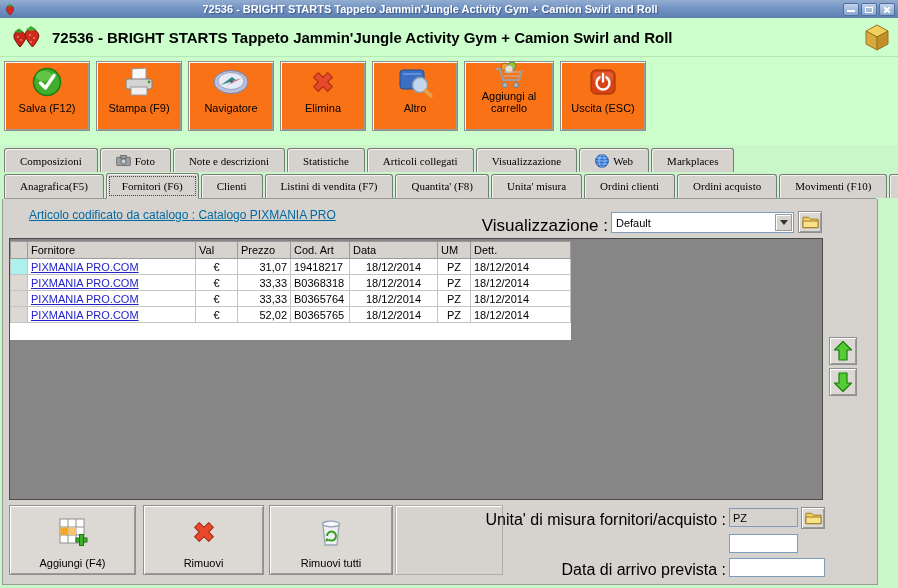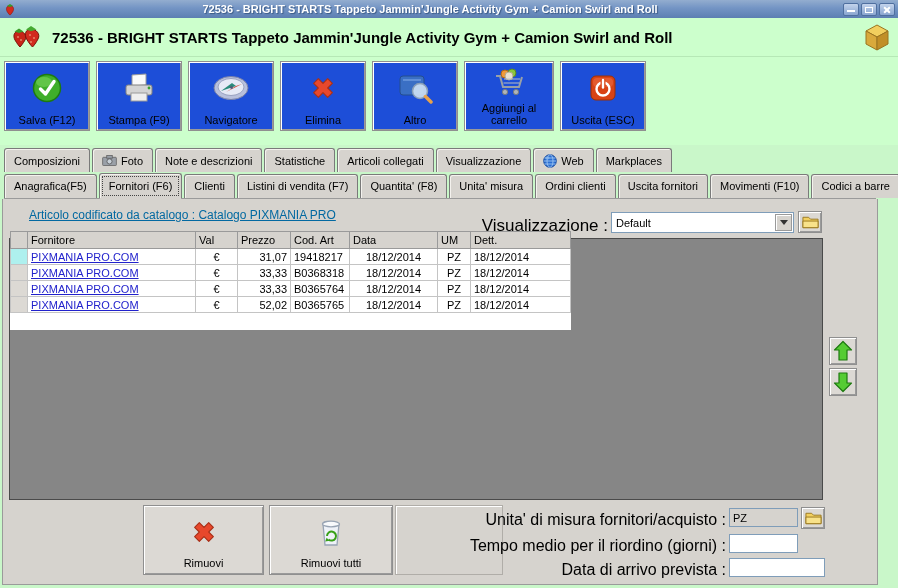--- a/index.html
+++ b/index.html
@@ -25,35 +25,35 @@
   .winbtn .xx::after { transform:rotate(-45deg); }
 
   
   .header { position:absolute; left:0; top:18px; width:898px; height:39px; background:#ccffcc;
     display:flex; align-items:center; padding:0 8px; border-bottom:1px solid #b6e8b6; }
   .hd-title { font-size:15px; font-weight:bold; color:#000; margin-left:8px; flex:1; white-space:nowrap; }
 
   
   .toolbar { position:absolute; left:0; top:57px; width:898px; height:88px; background:#ccffcc;
     display:flex; align-items:flex-start; padding:4px 0 0 4px; gap:6px; }
-  .tbtn { width:86px; height:70px; background:#1d4ed8; border:1px solid #8f8f8f;
+  .tbtn { width:86px; height:70px; background:#f97316; border:1px solid #8f8f8f;
     box-shadow:inset 1px 1px 0 #fff, inset -1px -1px 0 #9a9a9a;
     display:flex; flex-direction:column; align-items:center; justify-content:flex-end;
-    padding-bottom:4px; cursor:pointer; }
+    padding-bottom:16px; cursor:pointer; }
   .tbtn .ticon { flex:1; display:flex; align-items:center; justify-content:center; }
   .tbtn .tlabel { font-size:11px; color:#000; text-align:center; line-height:12px; }
 
   
   .tabrow { position:absolute; left:4px; display:flex; align-items:flex-end; }
   .tabrow1 { top:146px; height:26px; }
   .tabrow2 { top:173px; height:26px; width:872px; border-bottom:1px solid #9a9a9a;align-items:center; }
-  .tab { height:24px; display:inline-flex; align-items:center; gap:4px; padding:0 9px;
+  .tab { height:24px; display:inline-flex; align-items:center; gap:4px; padding:0 15px;
     background:#d6d3ce; border:1px solid #7a7a7a; border-bottom:none;
     border-radius:3px 3px 0 0; font-size:11px; margin-right:2px; white-space:nowrap;
-    box-shadow:inset 1px 1px 0 #f4f2ee; cursor:pointer; }
+    box-shadow:inset 1px 1px 0 #f4f2ee; cursor:pointer;font-family:Liberation Serif, serif; }
   .tab.active { height:26px; margin-bottom:-1px; border-bottom:1px solid #d6d3ce;
     outline:1px dotted #444; outline-offset:-4px; font-weight:normal; }
 
   
   .page { position:absolute; left:2px; top:199px; width:876px; height:386px;
     background:#d6d3ce; border:1px solid #9a9a9a; border-top:none; }
   .catalog-link { position:absolute; left:26px; top:9px; font-size:12px; font-weight:normal;
     color:#0369a1; text-decoration:underline; cursor:pointer; white-space:nowrap; }
   .viz-label { position:absolute; left:420px; top:17px; width:185px; text-align:right;
     font-size:17px; color:#000; }
@@ -66,21 +66,21 @@
   .viz-select .drop::after { content:""; border:4px solid transparent; border-top:5px solid #333;
     margin-top:4px; }
   .mini-btn { position:absolute; width:24px; height:22px; background:#dcd9d4; border:1px solid #8f8f8f;
     box-shadow:inset 1px 1px 0 #fff, inset -1px -1px 0 #9a9a9a;
     display:flex; align-items:center; justify-content:center; cursor:pointer; }
   .fold1 { left:795px; top:12px; }
 
   .graypanel { position:absolute; left:6px; top:39px; width:814px; height:262px;
     background:#868686; border:1px solid #4a4a4a; }
 
-  .table-wrap { position:absolute; left:7px; top:32px; width:561px; height:99px; background:#fff; }
+  .table-wrap { position:absolute; left:7px; top:42px; width:561px; height:99px; background:#fff; }
   table.sup { border-collapse:collapse; width:561px; table-layout:fixed; }
   table.sup th, table.sup td { border:1px solid #c4c4c4; height:16px; font-size:11px;
     padding:0 3px; overflow:hidden; white-space:nowrap; }
   table.sup th { background:#d6d3ce; border-color:#9a9a9a; font-weight:normal; text-align:left;
     height:17px; }
   td.sel { background:#dcd9d4; border-color:#9a9a9a; }
   tr.r0 td.sel { background:#aef0ee; }
   td.c-val, th.c-val, td.c-um, th.c-um { text-align:center; }
   td.c-prezzo, th.c-prezzo { text-align:right; }
   td.c-data, th.c-data { text-align:center; }
@@ -301,21 +301,21 @@
     <span class="tab">
         <span>Quantita' (F8)</span>
       </span>
     <span class="tab">
         <span>Unita' misura</span>
       </span>
     <span class="tab">
         <span>Ordini clienti</span>
       </span>
     <span class="tab">
-        <span>Uscita fornitori</span>
+        <span>Ordini acquisto</span>
       </span>
     <span class="tab">
         <span>Movimenti (F10)</span>
       </span>
     <span class="tab">
         <span>Codici a barre</span>
       </span>
 
   </div>
 
@@ -414,20 +414,33 @@
       </span>
     </button>
     <button class="arrowbtn down">
       <span>
         <svg viewBox="0 0 20 22" width="20" height="22">
           <path d="M10 20.5 L1.5 12 L6 12 L6 2 L14 2 L14 12 L18.5 12 Z" fill="#55cc33" stroke="#1e7a10" stroke-width="1.2" stroke-linejoin="round"></path>
         </svg>
       </span>
     </button>
 
+    <button class="bigbtn b-agg">
+      <span class="ticon">
+        <svg viewBox="0 0 32 32" width="32" height="32">
+          <rect x="3" y="3" width="24" height="24" fill="#fff" stroke="#909090"></rect>
+          <path d="M3 11 h24 M3 19 h24 M11 3 v24 M19 3 v24" stroke="#909090"></path>
+          <rect x="3.5" y="11.5" width="7.5" height="7.5" fill="#f5a623"></rect>
+          <rect x="11.5" y="11.5" width="7.5" height="7.5" fill="#f8c468"></rect>
+          <rect x="19" y="22" width="11" height="4" fill="#3fae2a" stroke="#1d7a12"></rect>
+          <rect x="22.5" y="18.5" width="4" height="11" fill="#3fae2a" stroke="#1d7a12"></rect>
+        </svg>
+      </span>
+      <span class="tlabel">Aggiungi (F4)</span>
+    </button>
     <button class="bigbtn b-rim">
       <span class="ticon">
         <svg viewBox="0 0 32 32" width="30" height="30">
           <path d="M6 11 L11 6 L16 11 L21 6 L26 11 L21 16 L26 21 L21 26 L16 21 L11 26 L6 21 L11 16 Z" fill="#e8482c" stroke="#a83018" stroke-width="1.2" stroke-linejoin="round"></path>
         </svg>
       </span>
       <span class="tlabel">Rimuovi</span>
     </button>
     <button class="bigbtn b-rimt">
       <span class="ticon">
@@ -448,20 +461,19 @@
     </div>
     <button class="mini-btn fold2">
       <span>
         <svg viewBox="0 0 18 14" width="17" height="14">
           <path d="M1 2 h6 l2 2 h8 v9 h-16 z" fill="#f2d060" stroke="#9a7820" stroke-width="1"></path>
           <path d="M1 6 h16 v7 h-16 z" fill="#f8e28a" stroke="#9a7820" stroke-width="1"></path>
         </svg>
       </span>
     </button>
 
-    <span class="frow-label l2">Tempo medio per il riordino (giorni) :</span>
     <input class="ffield f-rio" type="text" value="" style="">
 
     <span class="frow-label l3">Data di arrivo prevista :</span>
     <input class="ffield f-arr" type="text" value="" style="">
 
   </div>
 </div>
 
 </body></html>

